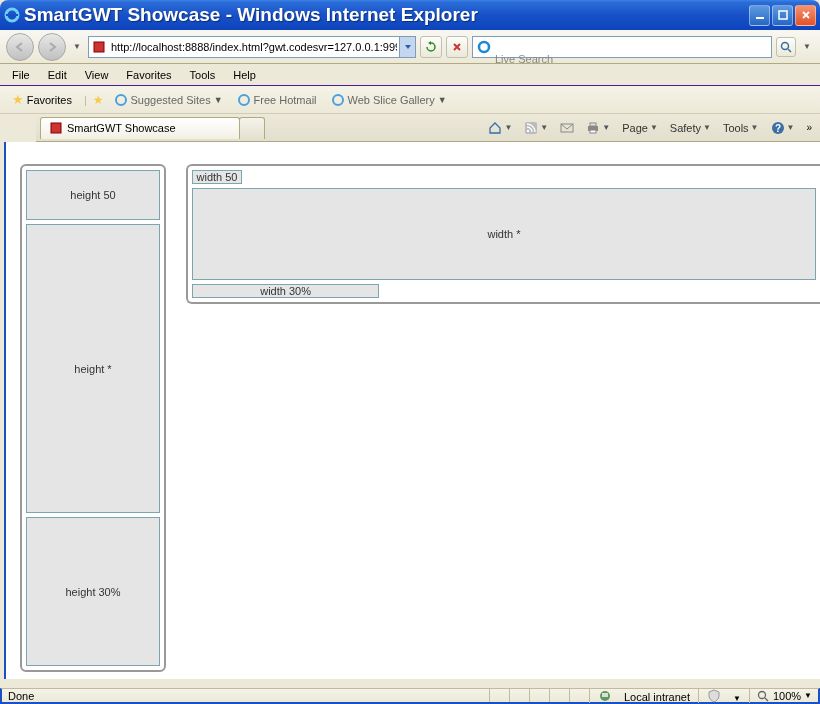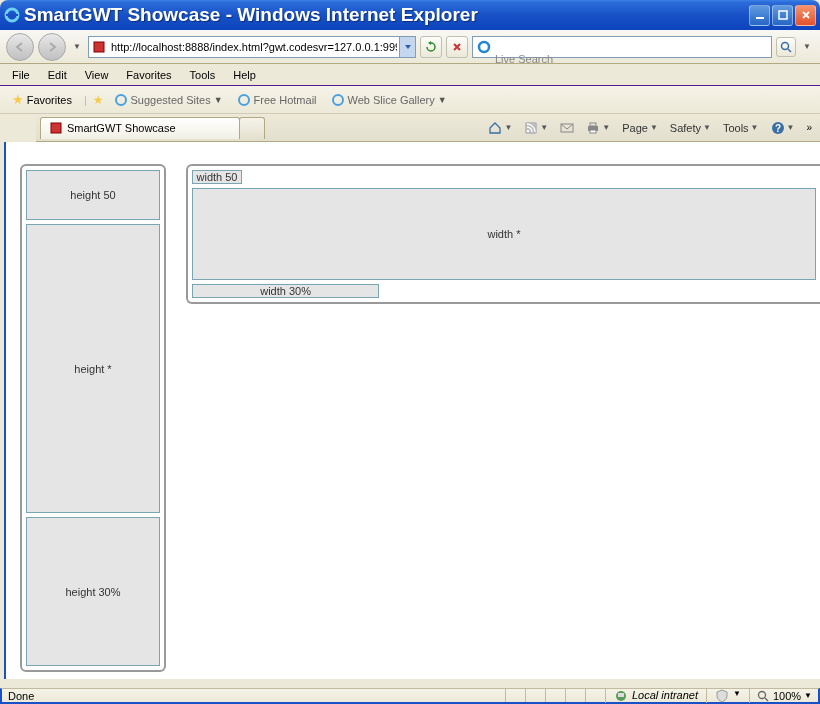--- a/index.html
+++ b/index.html
@@ -52,21 +52,21 @@
 .hcontainer { left:180px; top:22px; right:0; height:140px; display:flex; flex-direction:column; gap:4px; border-right:none; border-radius:6px 0 0 6px;}
 .box { background:#e5e5e5; border:1px solid #7ba5b0; display:flex; align-items:center; justify-content:center; color:#333; font-size:11px; font-family: Verdana, Tahoma, sans-serif;}
 .v1 { height:50px;} .v2 { flex:1;} .v3 { height:30%;}
 .h1 { width:50px;} .h2 { flex:1;} .h3 { width:30%;}
 
 
 .statusbar { position:absolute; bottom:0; left:0; right:0; height:16px; background:linear-gradient(to bottom,#f5f3e7,#ece9d8); border-top:1px solid #c0baa0; display:flex; align-items:center; font-size:11px; border-left:2px solid #1851c7; border-right:2px solid #1851c7; border-bottom:2px solid #1851c7;}
 .status-text { flex:1; padding:0 6px;}
 .status-cells { display:flex; height:100%;}
 .status-cell { border-left:1px solid #c0baa0; width:20px; height:100%;}
-.status-zone { border-left:1px solid #c0baa0; padding:0 8px; display:flex; align-items:flex-start; gap:4px;font-style:italic;}
+.status-zone { border-left:1px solid #c0baa0; padding:0 8px; display:flex; align-items:flex-end; gap:12px;}
 .status-zoom { border-left:1px solid #c0baa0; padding:0 6px; display:flex; align-items:center; gap:3px;}
 
 .ico { display:inline-flex; width:14px; height:14px; align-items:center; justify-content:center;}
 </style>
 </head>
 <body>
 
 <div class="titlebar">
   <span class="ie-icon">
     <svg width="16" height="16" viewBox="0 0 16 16">

